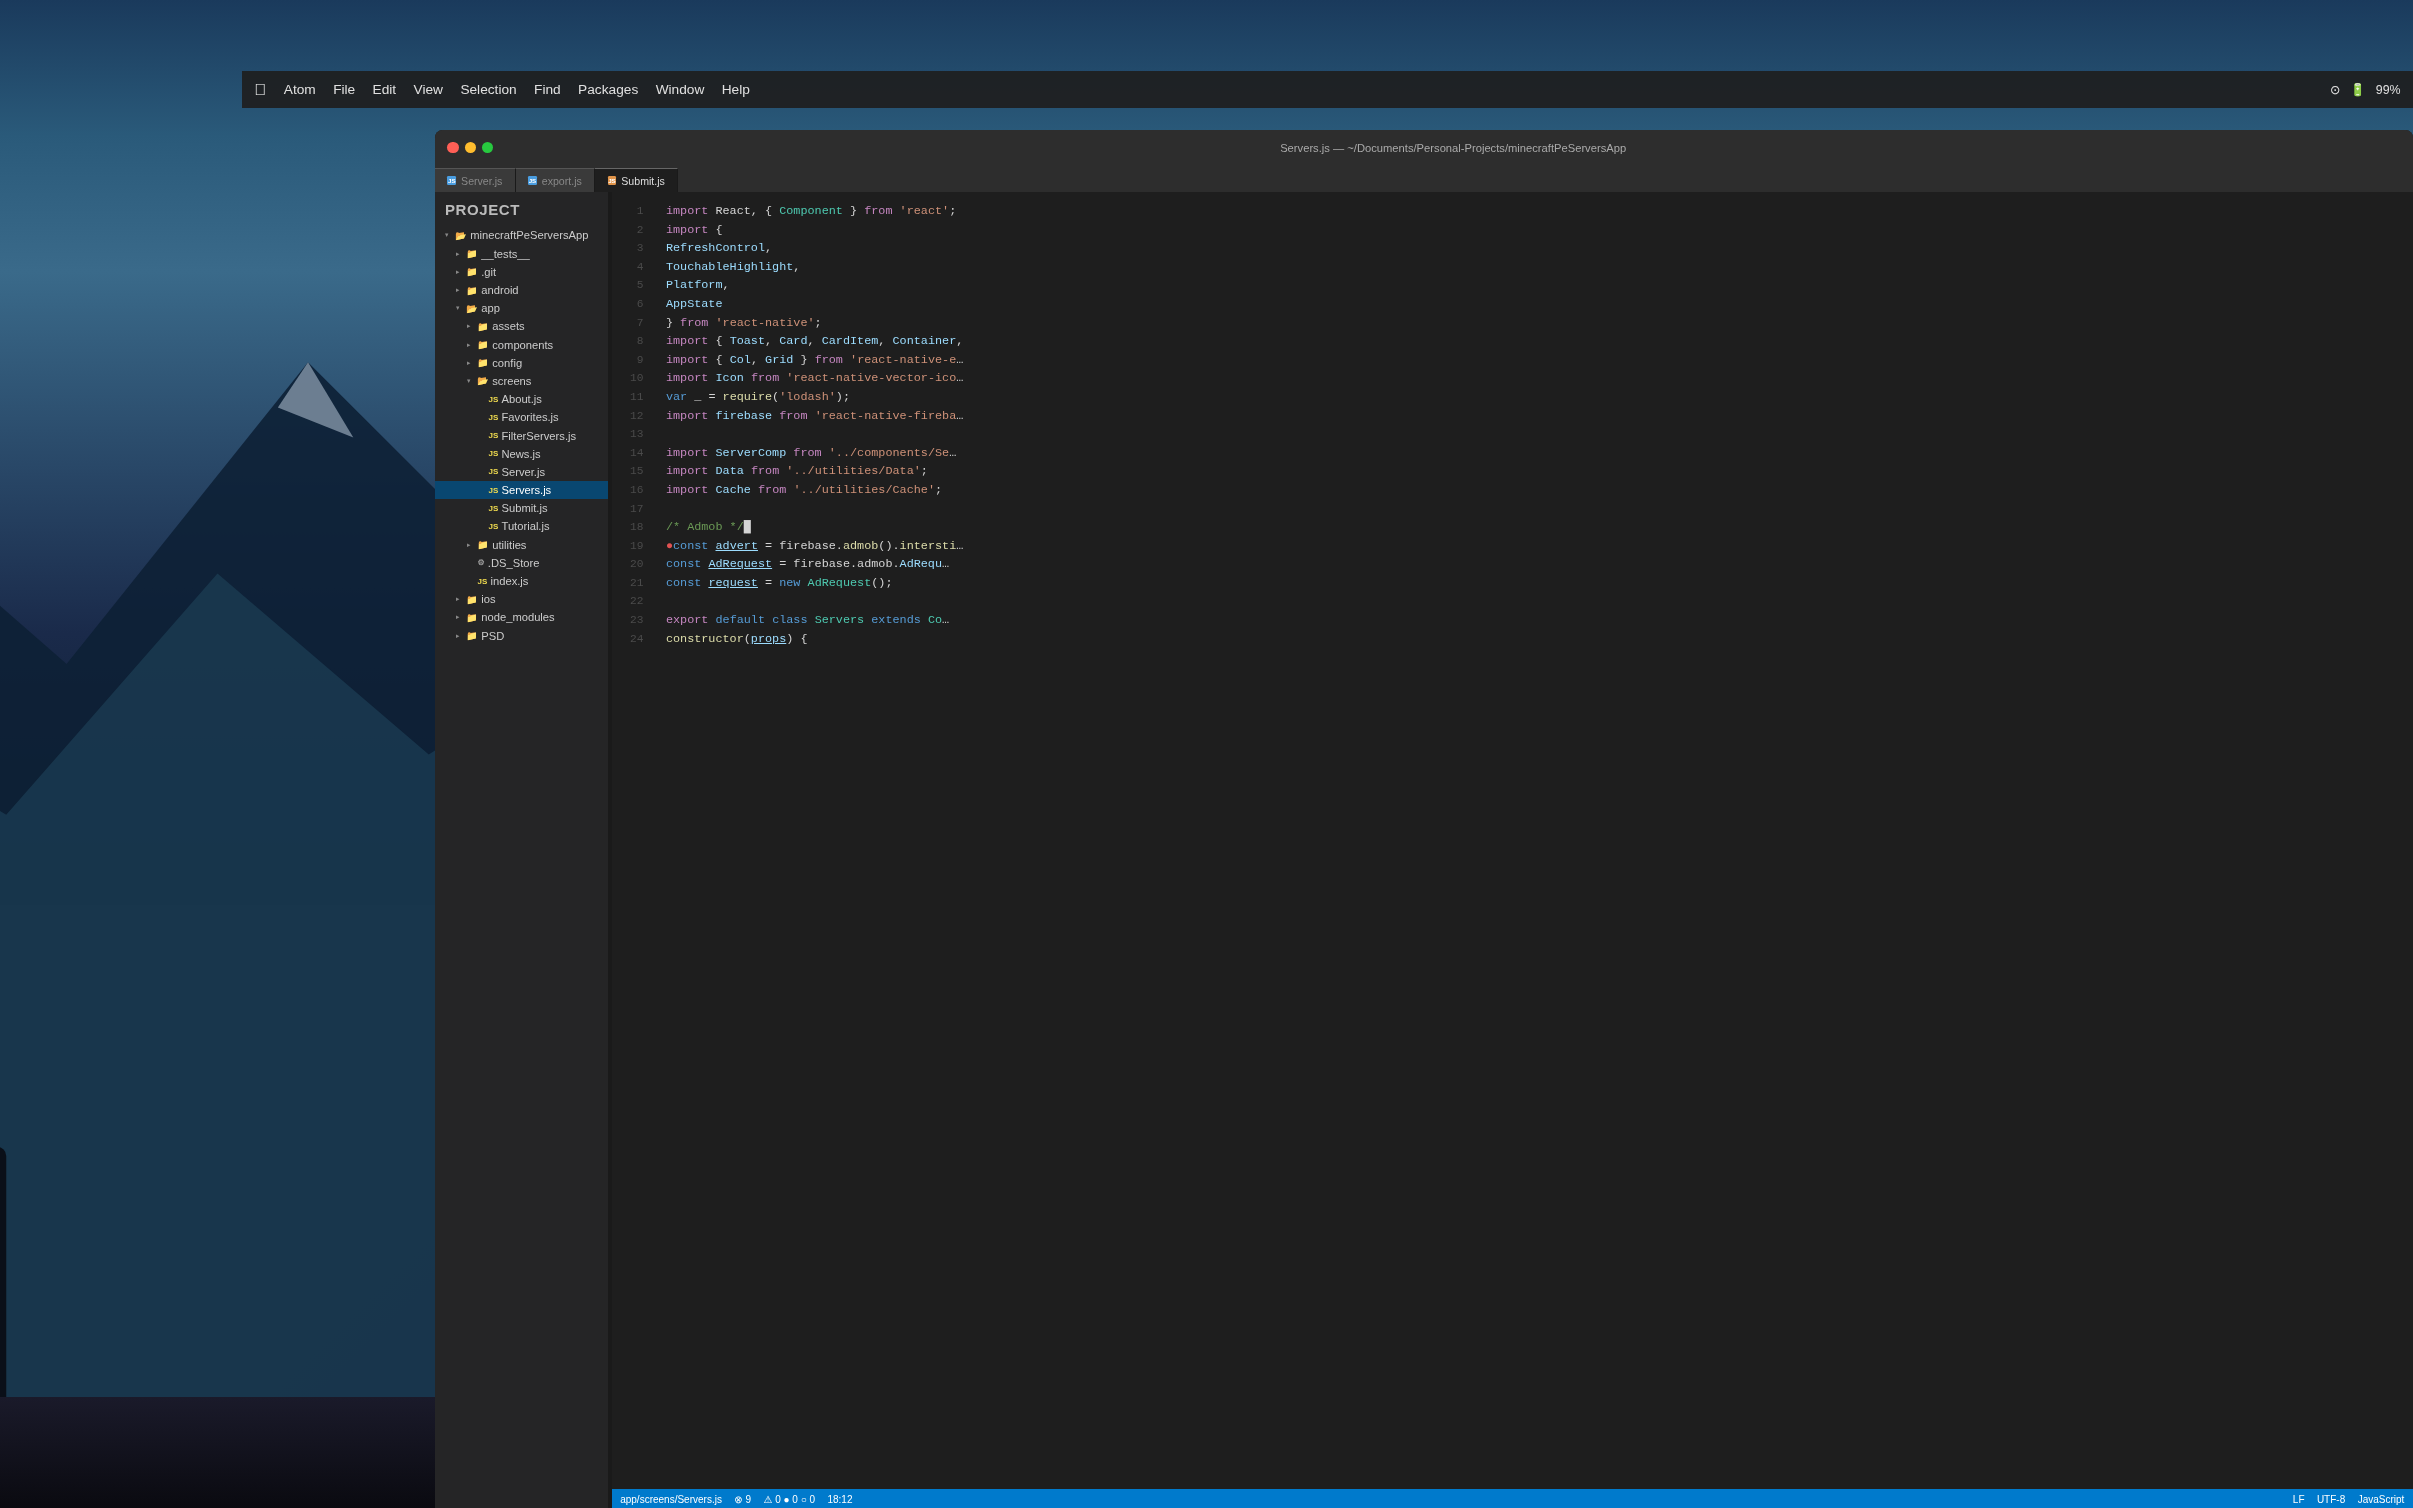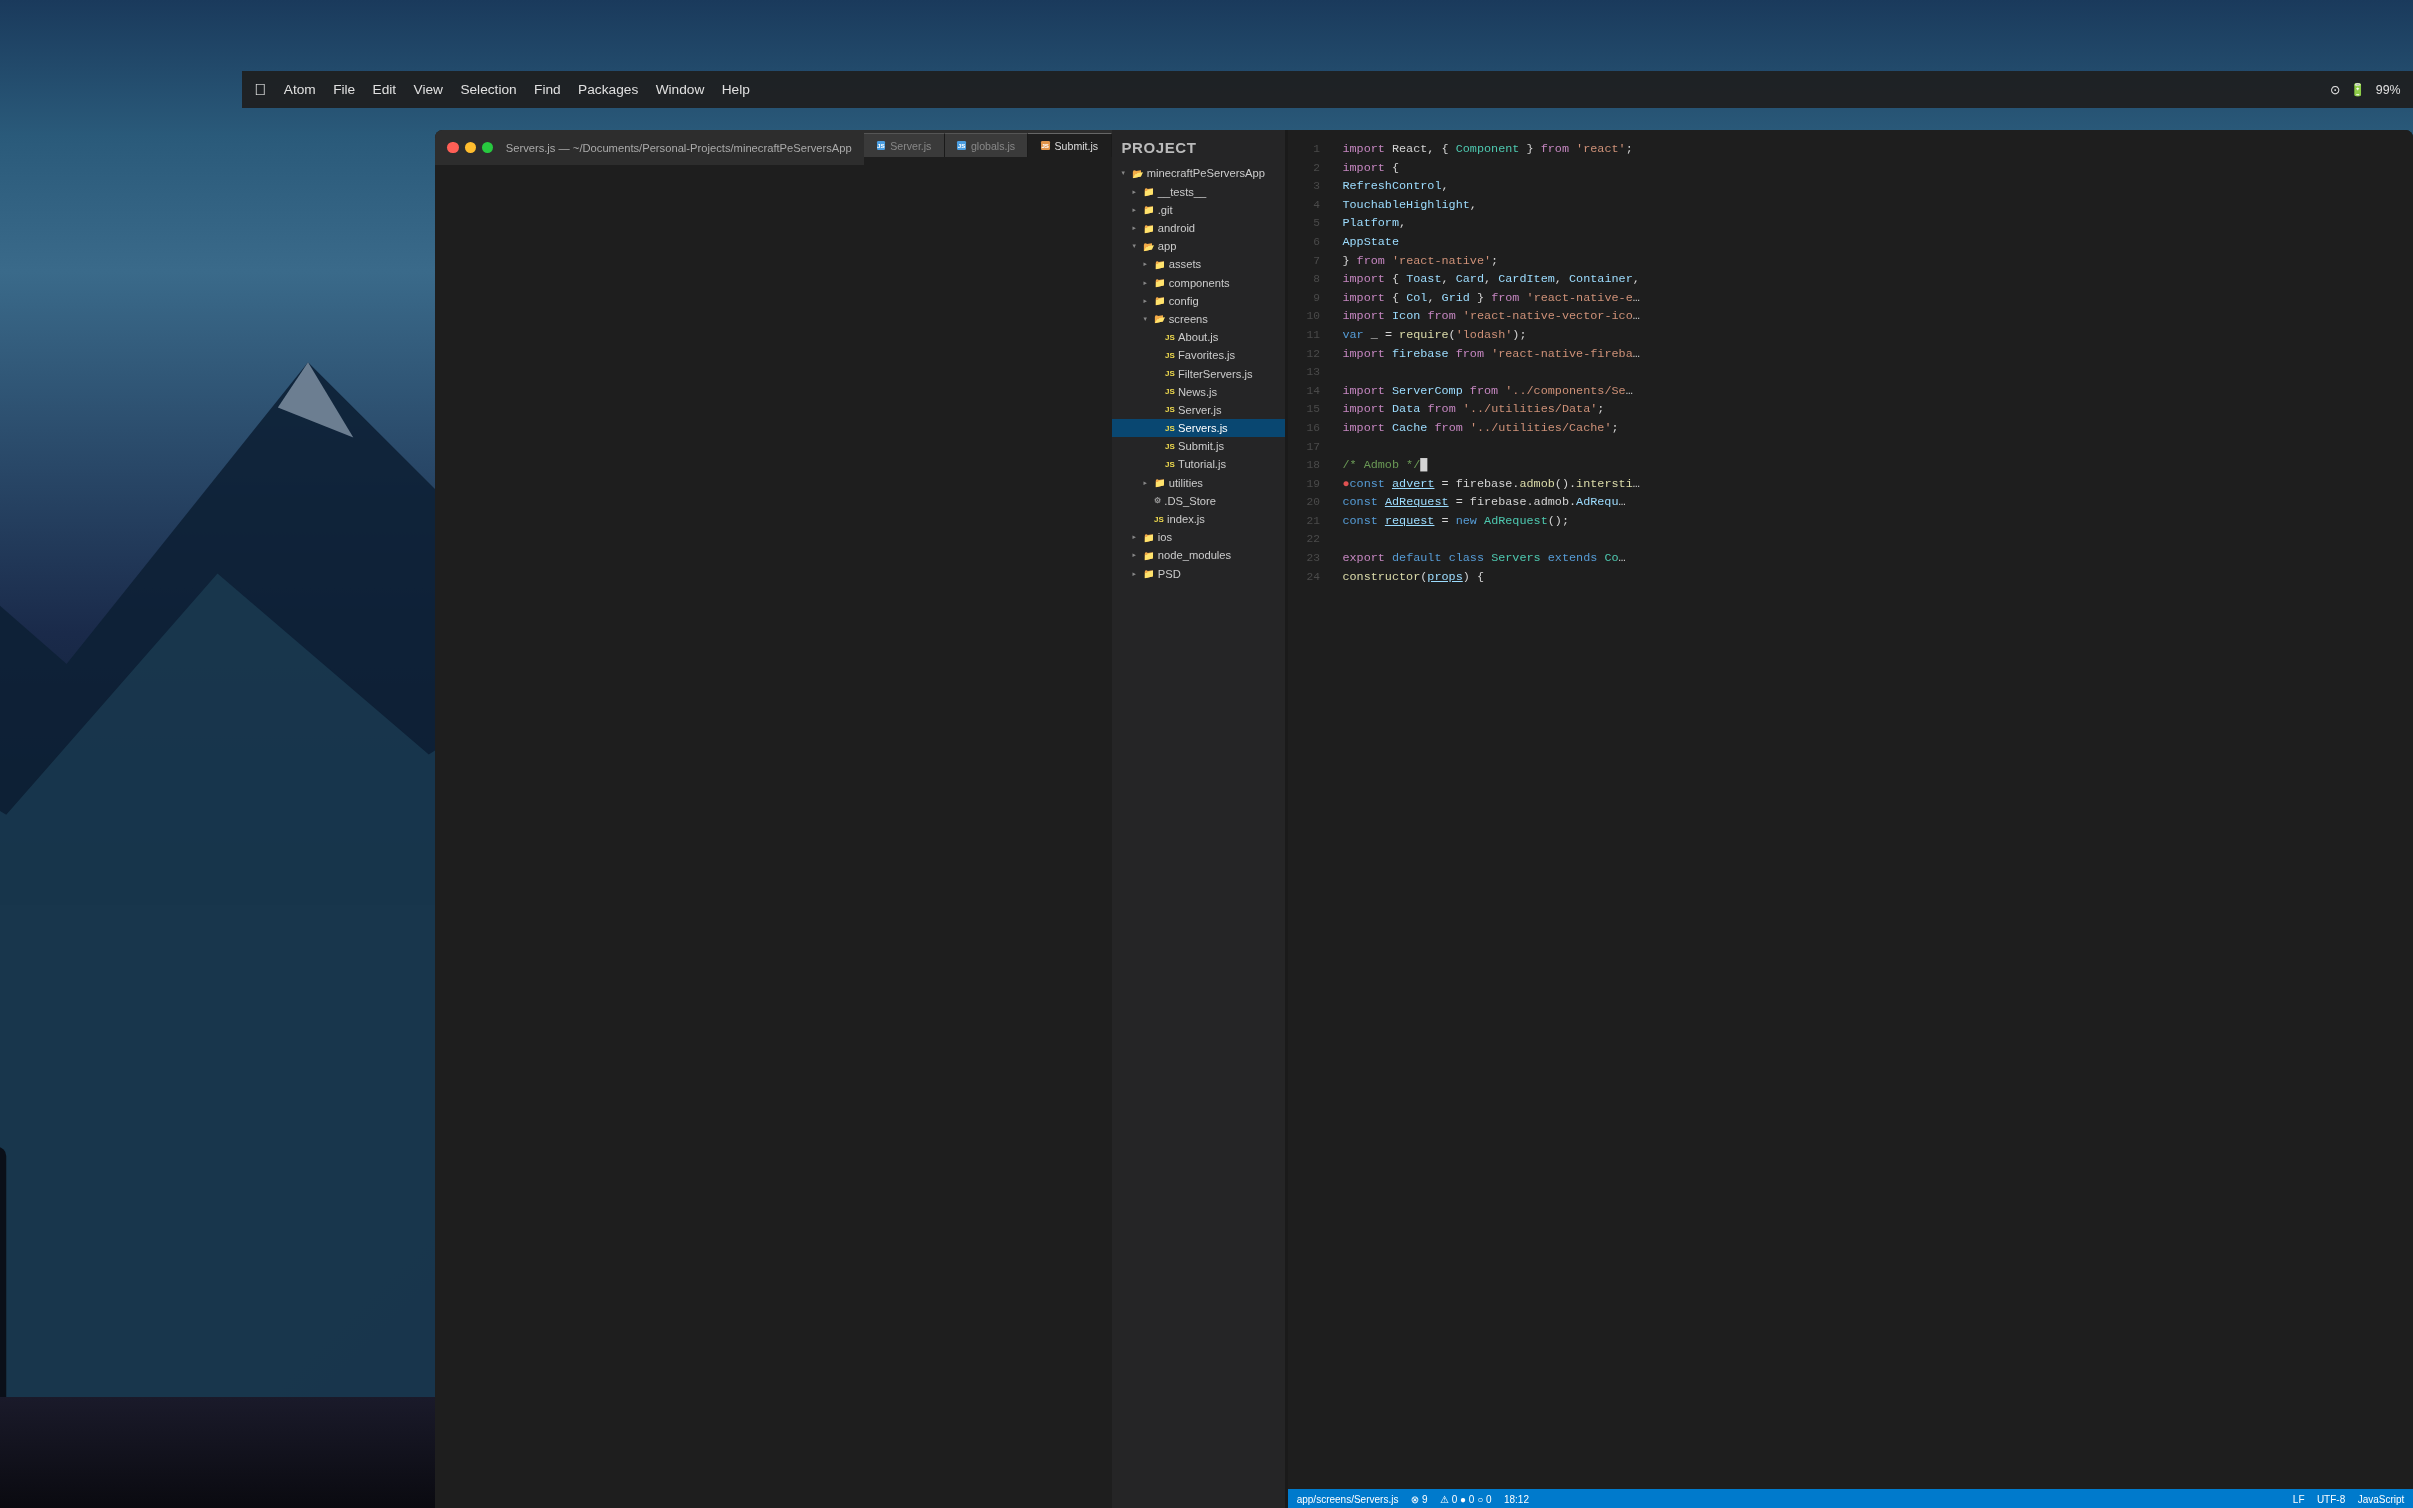--- a/index.html
+++ b/index.html
@@ -63,21 +63,21 @@
       position: absolute;
       top: 130px;
       left: 435px;
       right: 0;
       bottom: 0;
       background: #1e1e1e;
       border-radius: 7.5px 7.5px 0 0;
       overflow: hidden;
       z-index: 5;
       display: flex;
-      flex-direction: row;
+      flex-direction: column;
     }
 
     
     .title-bar {
       height: 35px;
       background: #2d2d2d;
       display: flex;
       align-items: center;
       padding: 0 12.4px;
       flex-shrink: 0;
@@ -341,21 +341,21 @@
     <span class="title-bar-text">Servers.js — ~/Documents/Personal-Projects/minecraftPeServersApp</span>
   </div>
 
   <div class="tabs-bar">
     <div class="tab">
       <div class="tab-icon">JS</div>
       <span>Server.js</span>
     </div>
     <div class="tab">
       <div class="tab-icon">JS</div>
-      <span>globals.js</span>
+      <span>export.js</span>
     </div>
     <div class="tab active">
       <div class="tab-icon orange">JS</div>
       <span>Submit.js</span>
     </div>
   </div>
 
   <div class="main-content">
 
     <div class="sidebar">

